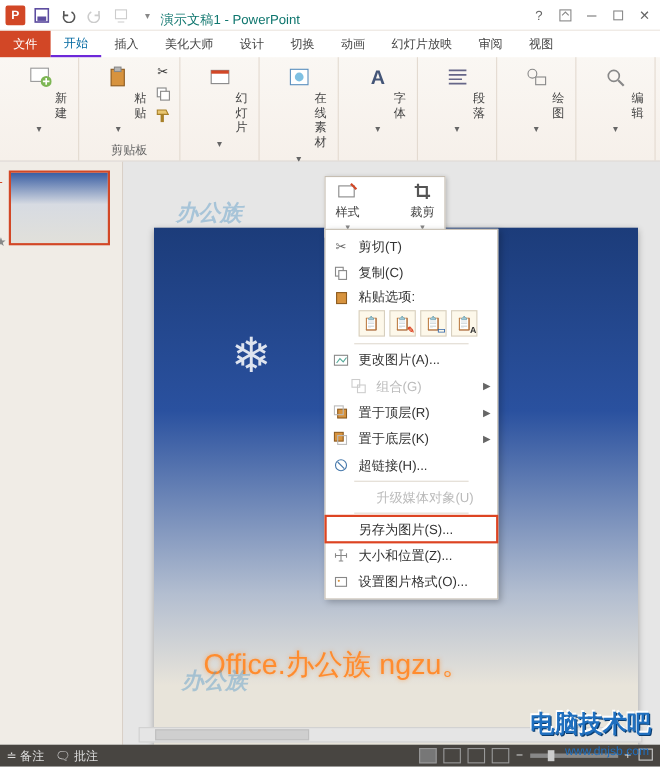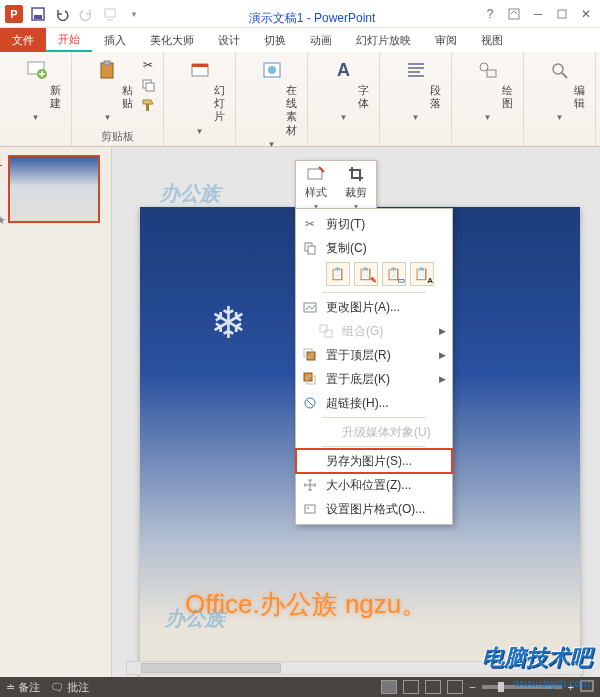--- a/index.html
+++ b/index.html
@@ -1,27 +1,27 @@
 <!DOCTYPE html>
 <html><head>
 <meta charset="utf-8">
 <style>
   * { box-sizing: border-box; margin: 0; padding: 0; font-family: "Microsoft YaHei", sans-serif; }
   body { width: 600px; height: 697px; background: #fff; position: relative; overflow: hidden; font-size: 12px; color: #333; }
   
   .titlebar { height: 28px; background: #fff; display: flex; align-items: center; padding: 0 2px; border-bottom: 1px solid #e9e0d9; }
   .tb-icon { width: 20px; height: 20px; display: inline-flex; align-items: center; justify-content: center; margin: 0 2px; cursor: pointer; }
   .ppt-icon { background: #d24726; color: #fff; font-weight: bold; font-size: 11px; width: 18px; height: 18px; border-radius: 2px; display: inline-flex; align-items: center; justify-content: center; }
-  .title-text { flex: 1; text-align: center; color: #1d4ed8; font-size: 12px; margin-top: 10px; }
+  .title-text { flex: 1; color: #0f766e; font-size: 12px; margin-top: 10px; }
   .win-btn { width: 24px; height: 24px; display: inline-flex; align-items: center; justify-content: center; cursor: pointer; color: #666; }
   
   .tabbar { height: 24px; background: #fff; display: flex; align-items: stretch; padding-left: 0; }
   .tab { padding: 4px 12px; font-size: 11px; color: #444; cursor: pointer; display: flex; align-items: center; }
   .tab.file { background: #d24726; color: #fff; }
-  .tab.active { color: #ef4444; border-bottom: 2px solid #14b8a6; }
+  .tab.active { color: #0369a1; border-bottom: 2px solid #6d28d9; }
   
   .ribbon { height: 95px; background: linear-gradient(#faf7f3,#f6f0ea); border-bottom: 1px solid #cfc7be; display: flex; }
   .ribbon-group { border-right: 1px solid #e3dad0; padding: 4px 6px 2px; display: flex; flex-direction: column; }
   .group-body { flex: 1; display: flex; align-items: flex-start; gap: 2px; }
   .group-label { text-align: center; font-size: 11px; color: #666; }
   .rbtn { display: flex; flex-direction: column; align-items: center; gap: 2px; padding: 2px 4px; cursor: pointer; min-width: 34px; }
   .rbtn-icon { width: 24px; height: 24px; display: inline-flex; align-items: center; justify-content: center; }
   .rbtn-label { font-size: 11px; color: #444; text-align: center; line-height: 1.2; margin-left: 40px; }
   .small-stack { display: flex; flex-direction: column; gap: 2px; }
   .small-btn { width: 18px; height: 18px; display: inline-flex; align-items: center; justify-content: center; cursor: pointer; }
@@ -31,21 +31,21 @@
   .slide-panel { width: 112px; background: #f0ece6; border-right: 1px solid #d6cec4; padding: 8px; }
   .thumb { border: 2px solid #d24726; width: 92px; height: 68px; background: linear-gradient(#3a5ea3 0%, #d7dbe2 45%, #e1e0da 100%); position: relative; }
   .thumb-num { position: absolute; left: -12px; top: 0; color: #d24726; font-size: 12px; }
   .thumb-star { position: absolute; left: -12px; bottom: -4px; color: #888; font-size: 11px; }
   
   .editor { flex: 1; position: relative; background: #e6e6e6; overflow: hidden; }
   .slide { position: absolute; top: 60px; left: 28px; width: 440px; height: 555px; background: linear-gradient(180deg,#1c3c7a 0%,#2a519f 30%,#b3bed0 60%,#e8e4da 75%,#e8e4da 100%); box-shadow: 0 2px 6px rgba(0,0,0,.3); }
   .snowflake { position: absolute; top: 90px; left: 70px; color: rgba(255,255,255,.85); font-size: 44px; }
   .office-text { position: absolute; top: 380px; left: 45px; font-size: 26px; color: #ff8c2e; text-shadow: 0 0 4px rgba(255,140,46,.6); font-weight: 400; }
   
-  .float-toolbar { position: absolute; top: 160px; left: 295px; background: #fff; border: 1px solid #c6beb2; box-shadow: 1px 1px 4px rgba(0,0,0,.2); display: flex; }
+  .float-toolbar { position: absolute; top: 160px; left: 295px; background: #fff; border: 1px solid #c6beb2; box-shadow: 1px 1px 4px rgba(0,0,0,.2); display: flex; gap: 28px; }
   .ft-btn { width: 40px; padding: 4px 0; display: flex; flex-direction: column; align-items: center; gap: 2px; cursor: pointer; font-size: 11px; color: #444; }
   .ft-icon { width: 18px; height: 18px; display: inline-flex; align-items: center; justify-content: center; }
   
   .context-menu { position: absolute; top: 208px; left: 295px; width: 158px; background: #fff; border: 1px solid #c6beb2; box-shadow: 2px 2px 6px rgba(0,0,0,.25); padding: 3px 0; }
   .cm-item { display: flex; align-items: center; height: 24px; padding: 0 6px; cursor: pointer; gap: 8px; font-size: 12px; color: #333; position: relative; }
   .cm-item.disabled { color: #bbb; margin-left: 16px; }
   .cm-item.highlight { outline: 2px solid #d42; outline-offset: -1px; }
   .cm-icon { width: 16px; height: 16px; display: inline-flex; align-items: center; justify-content: center; color: #666; font-size: 12px; }
   .cm-arrow { position: absolute; right: 6px; font-size: 9px; color: #666; }
   .cm-sep { height: 1px; background: #e0dad0; margin: 2px 26px 2px 26px; }
@@ -56,21 +56,21 @@
   .scroll-h { position: absolute; bottom: 22px; left: 126px; right: 16px; height: 14px; background: #e5e5e5; border: 1px solid #d0d0d0; }
   .scroll-thumb { position: absolute; left: 14px; width: 140px; top: 1px; bottom: 1px; background: #cfcfcf; border: 1px solid #bfbfbf; }
   
   .statusbar { position: absolute; bottom: 0; left: 0; right: 0; height: 20px; background: #484541; color: #ddd; display: flex; align-items: center; font-size: 11px; padding: 0 6px; gap: 10px; }
   .status-right { margin-left: auto; display: flex; gap: 6px; align-items: center; }
   .sb-btn { display: inline-flex; align-items: center; gap: 3px; cursor: pointer; }
   .vbtn { width: 16px; height: 14px; border: 1px solid #999; display: inline-block; }
   .zoom-track { width: 80px; height: 4px; background: #888; position: relative; }
   .zoom-thumb { position: absolute; top: -3px; left: 16px; width: 6px; height: 10px; background: #ccc; }
   
-  .watermark-logo { position: absolute; right: 8px; bottom: 24px; font-size: 22px; font-weight: bold; font-style: italic; color: #1f6fbf; text-shadow: -1px -1px 0 #fff, 1px 1px 0 #0a3c6e; }
+  .watermark-logo { position: absolute; right: 8px; bottom: 24px; font-size: 22px; font-weight: bold; color: #1f6fbf; text-shadow: -1px -1px 0 #fff, 1px 1px 0 #0a3c6e; }
   .watermark-url { position: absolute; right: 10px; bottom: 8px; font-size: 11px; color: #1f6fbf; margin-top: 40px; }
   .wm-ghost { position: absolute; color: rgba(90,155,200,.45); font-style: italic; font-weight: bold; }
 </style>
 </head>
 <body>
 
 <div class="titlebar">
   <span class="tb-icon">
       <span class="ppt-icon">P</span>
     </span>
@@ -309,20 +309,28 @@
   </div>
   <div class="cm-item">
     <span class="cm-icon">
         <svg width="14" height="14">
           <rect x="2" y="2" width="7" height="8" fill="#fff" stroke="#888"></rect>
           <rect x="5" y="5" width="7" height="8" fill="#fff" stroke="#888"></rect>
         </svg>
       </span>
     <span>复制(C)</span>
   </div>
+  <div class="cm-item no-hover" style="height:20px">
+    <span class="cm-icon">
+        <svg width="14" height="14">
+          <rect x="3" y="3" width="9" height="10" fill="#d7933e" stroke="#8c5a1e"></rect>
+        </svg>
+      </span>
+    <span>粘贴选项:</span>
+  </div>
   <div class="paste-opts">
     <span class="paste-opt">📋</span>
     <span class="paste-opt">📋<span class="mini" style="color:#d42">✎</span></span>
     <span class="paste-opt">📋<span class="mini" style="color:#36a">▭</span></span>
     <span class="paste-opt">📋<span class="mini">A</span></span>
   </div>
   <div class="cm-sep"></div>
   <div class="cm-item">
     <span class="cm-icon">
         <svg width="14" height="14">

